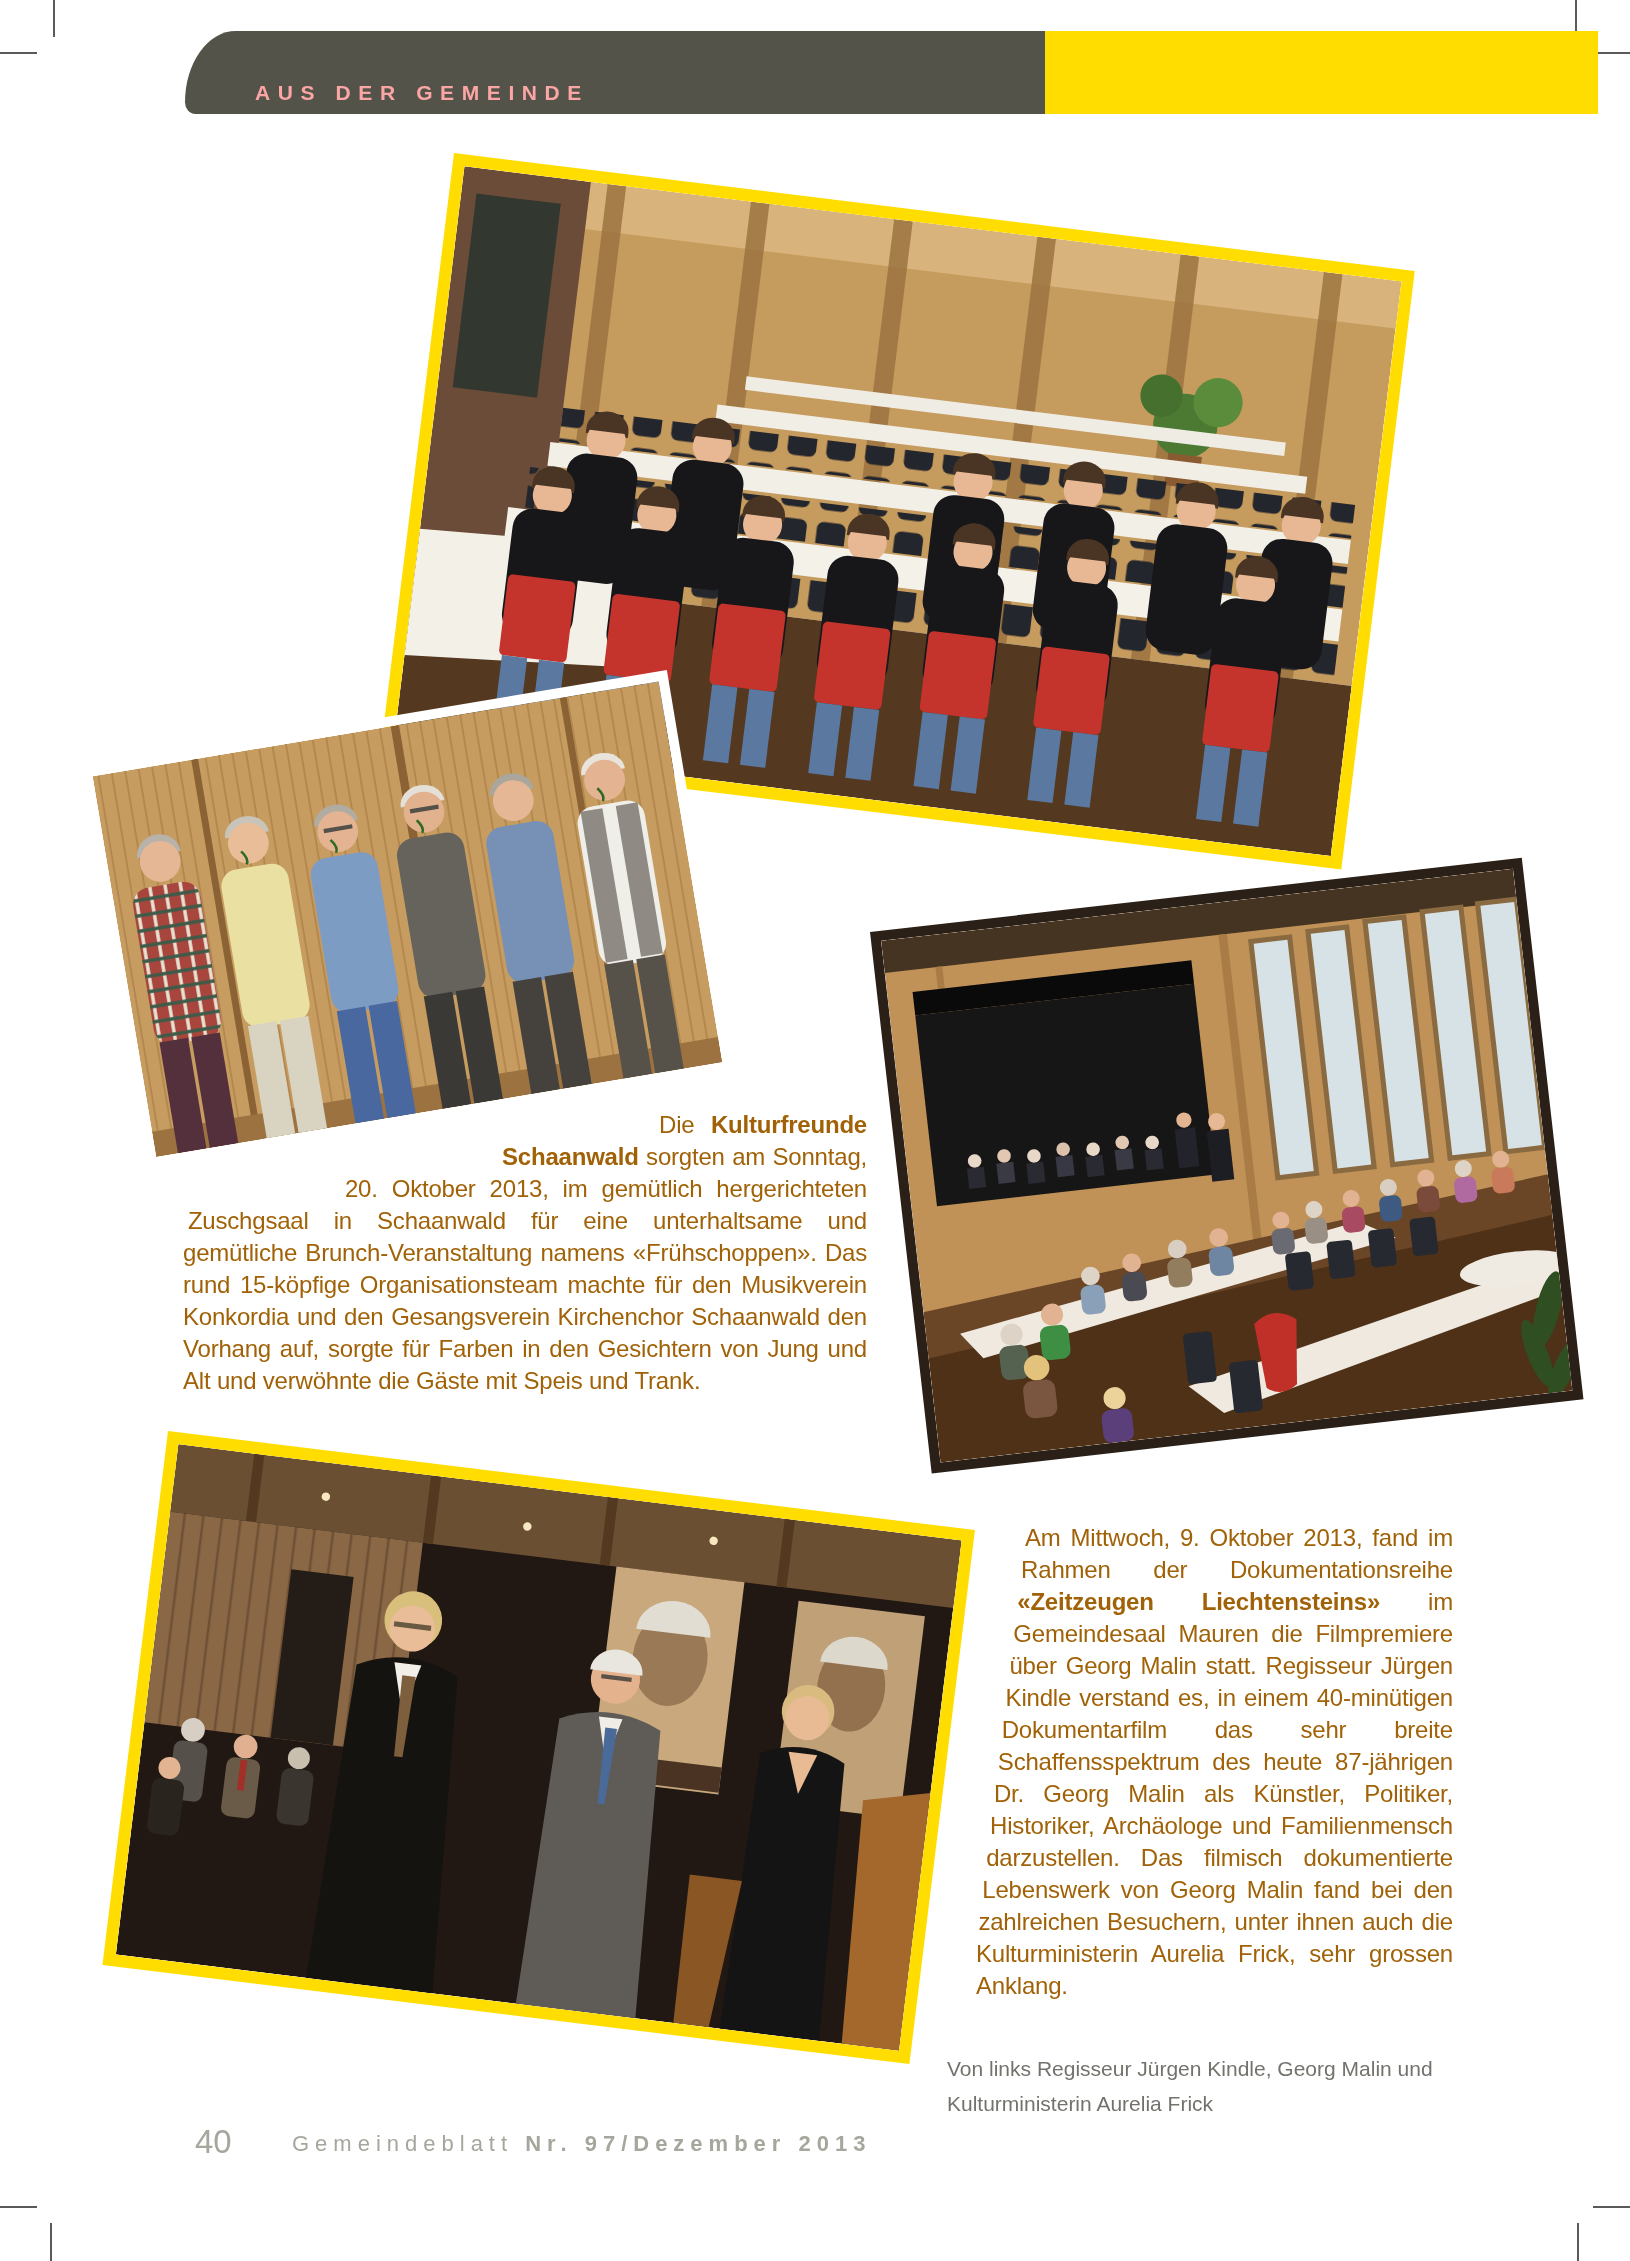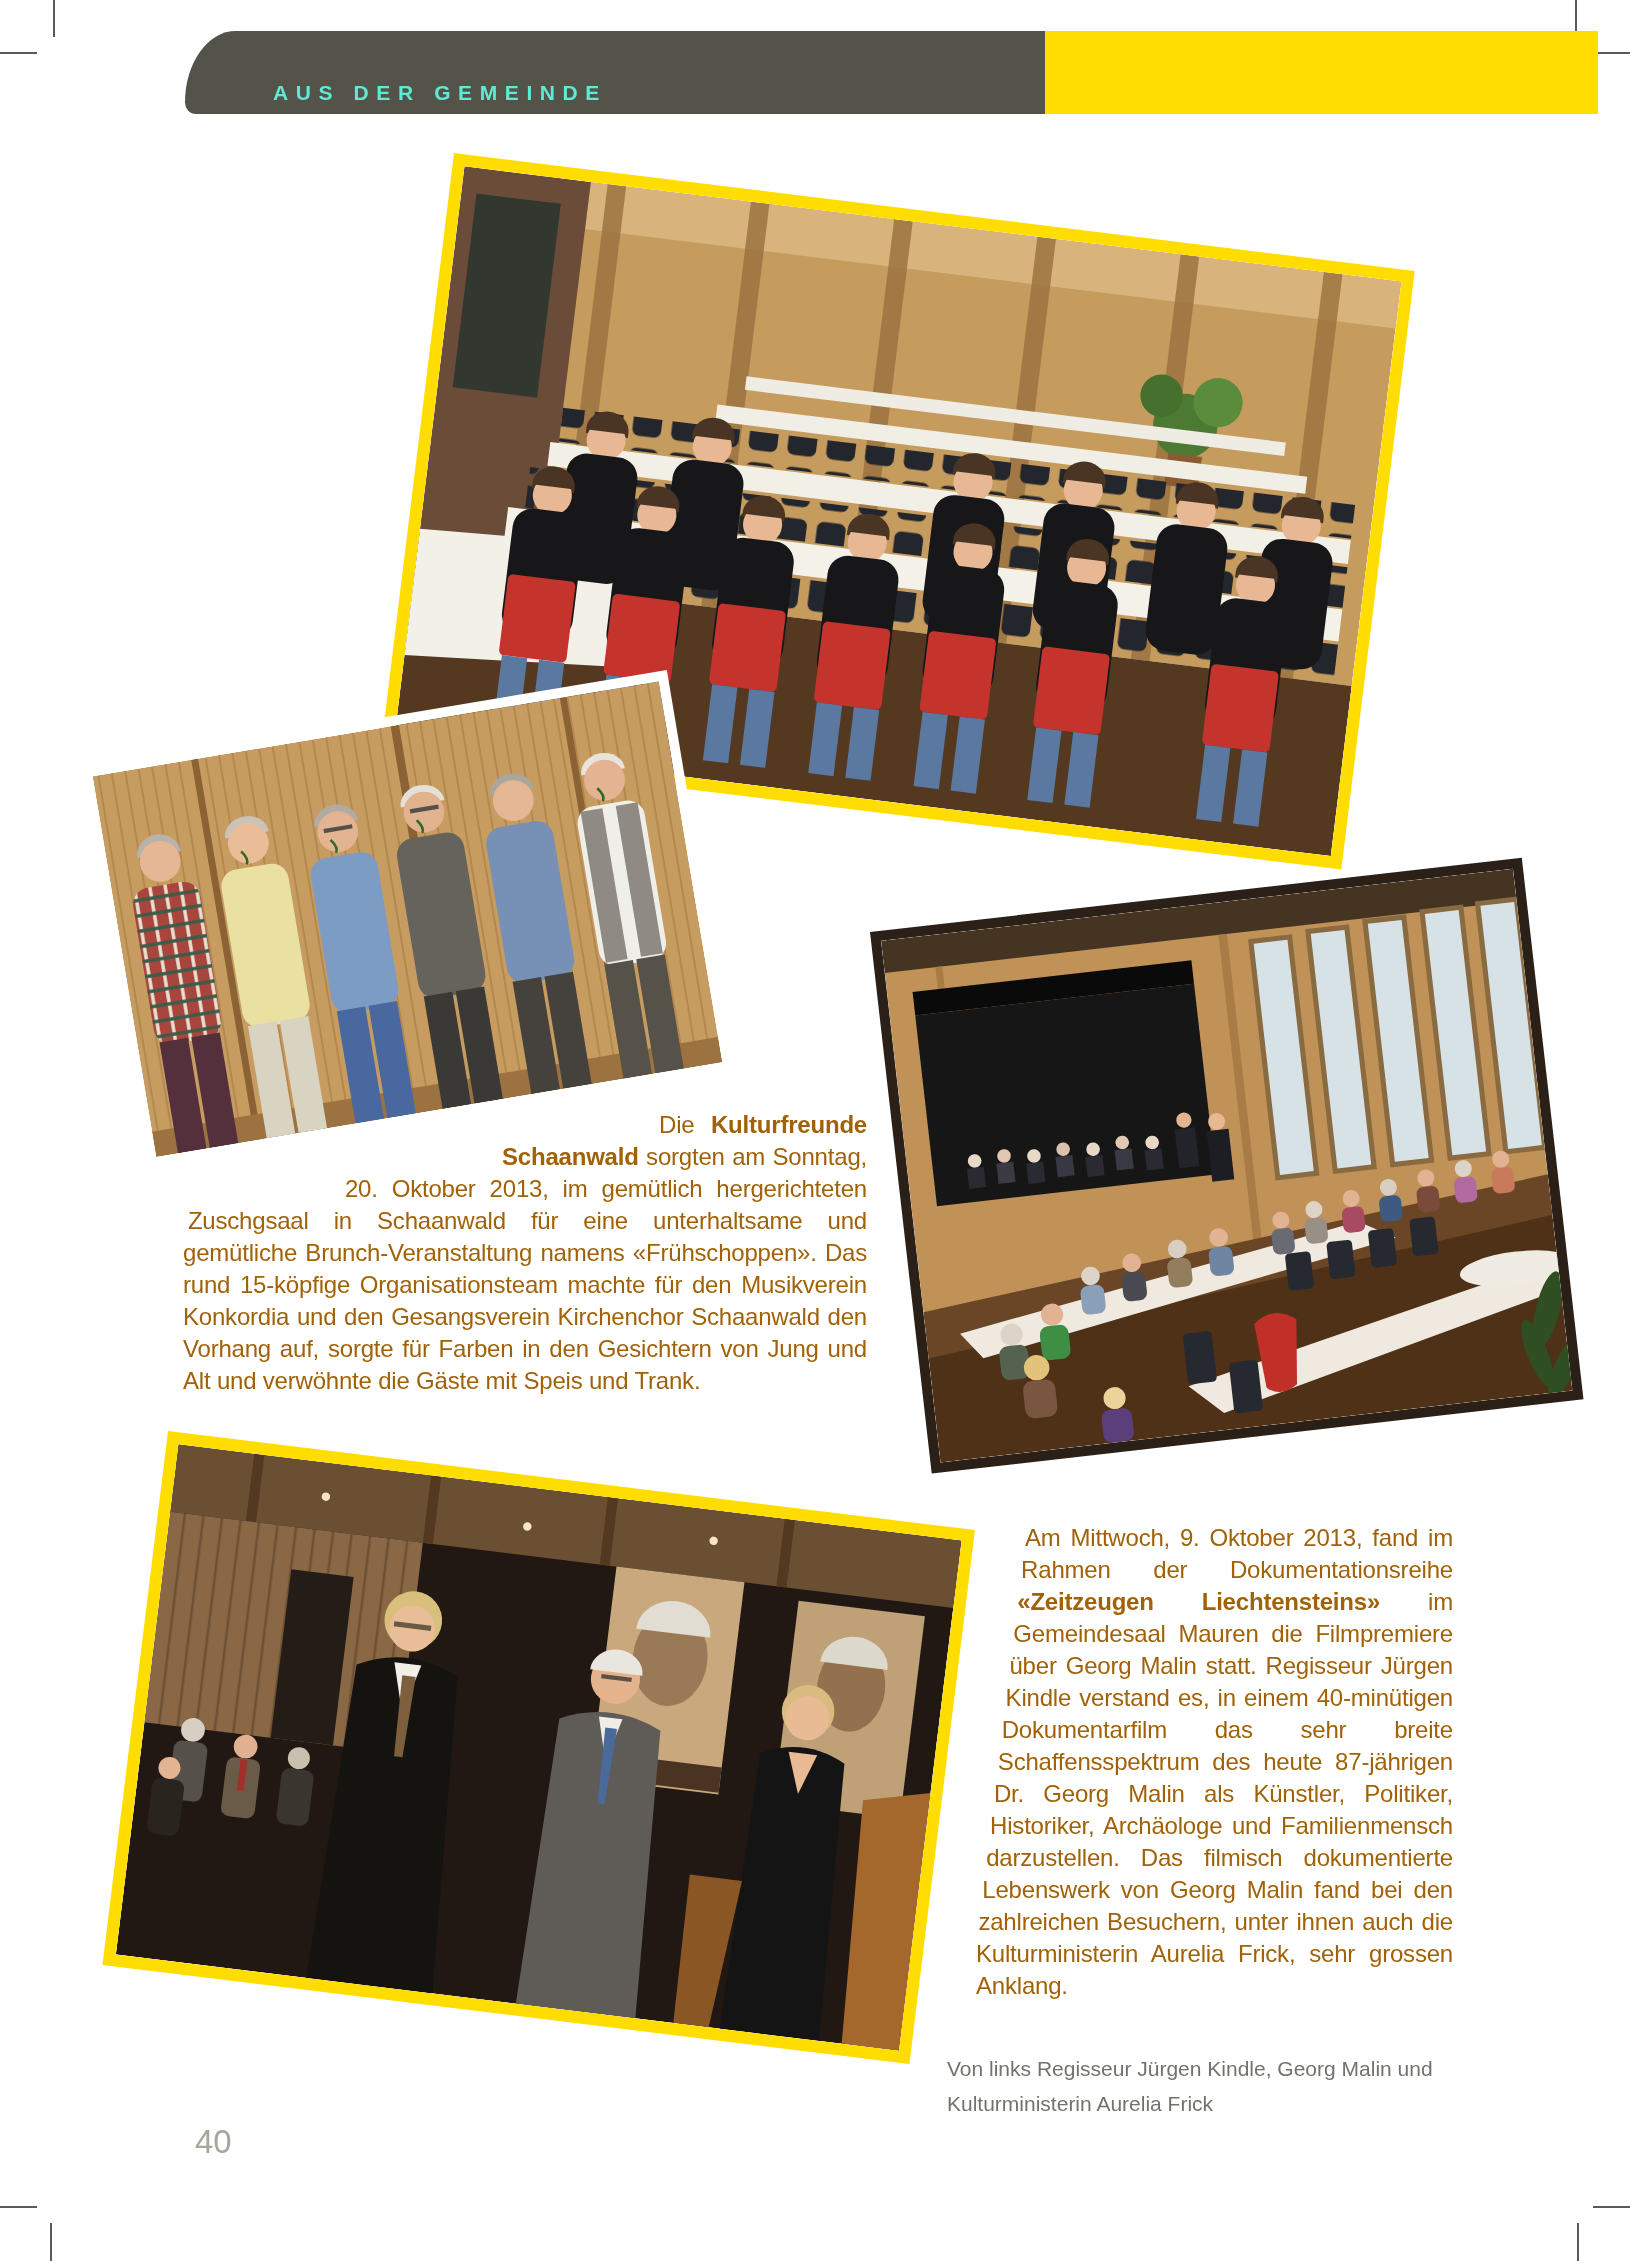--- a/index.html
+++ b/index.html
@@ -11,22 +11,22 @@
   .crop.tl-h{left:0;top:52px;width:37px;height:1.7px;}
   .crop.tr-v{left:1575px;top:0;width:1.7px;height:37px;}
   .crop.tr-h{left:1593px;top:52px;width:37px;height:1.7px;}
   .crop.bl-h{left:0;top:2206px;width:37px;height:1.7px;}
   .crop.bl-v{left:50px;top:2223px;width:1.7px;height:38px;}
   .crop.br-h{left:1593px;top:2206px;width:37px;height:1.7px;}
   .crop.br-v{left:1577px;top:2223px;width:1.7px;height:38px;}
   
   .band-gray{position:absolute;left:185px;top:31px;width:860px;height:83px;background:#54534a;
              border-radius:59px 0 0 12px / 83px 0 0 13.6px;}
-  .band-label{position:absolute;left:88px;bottom:9.3px;font-size:21px;font-weight:bold;
-              letter-spacing:7.6px;color:#5eead4;white-space:nowrap;}
+  .band-label{position:absolute;left:70px;bottom:9.3px;font-size:21px;font-weight:bold;
+              letter-spacing:7.6px;color:#fca5a5;white-space:nowrap;}
   .band-yellow{position:absolute;left:1045px;top:31px;width:553px;height:83px;background:#ffdd00;}
   
   .photo{position:absolute;box-sizing:border-box;overflow:hidden;}
   .photo svg{display:block;width:100%;height:100%;}
   .photo-team{left:454px;top:153px;width:968px;height:603px;border:12px solid #ffdd00;
               transform:rotate(7deg);transform-origin:0 0;z-index:1;}
   .photo-hall{left:870px;top:932px;width:656px;height:545px;border:10.2px solid #2b2018;
               transform:rotate(-6.5deg);transform-origin:0 0;z-index:2;}
   .photo-men{left:81px;top:768px;width:594px;height:406px;border:10.2px solid #ffffff;
              transform:rotate(-9.5deg);transform-origin:0 0;z-index:3;}
@@ -403,15 +403,18 @@
   </div>
 
   <div class="article article-2">
     <div class="wrap-2"></div>
     <span>Am Mittwoch, 9. Oktober 2013, fand im Rahmen der Dokumentationsreihe </span><span class="b">«Zeitzeugen Liechtensteins»</span><span> im Gemeindesaal Mauren die Filmpremiere über Georg Malin statt. Regisseur Jürgen Kindle verstand es, in einem 40-minütigen Dokumentarfilm das sehr breite Schaffensspektrum des heute 87-jährigen Dr. Georg Malin als Künstler, Politiker, Historiker, Archäologe und Familienmensch darzustellen. Das filmisch dokumentierte Lebenswerk von Georg Malin fand bei den zahlreichen Besuchern, unter ihnen auch die Kulturministerin Aurelia Frick, sehr grossen Anklang.</span>
   </div>
 
   <div class="caption">Von links Regisseur Jürgen Kindle, Georg Malin und Kulturministerin Aurelia Frick</div>
 
   <div class="page-num">40</div>
+  <div class="footer-line">
+    <span>Gemeindeblatt </span><span class="b">Nr. 97/Dezember 2013</span>
+  </div>
 
 </div>
 
 
 </body></html>

